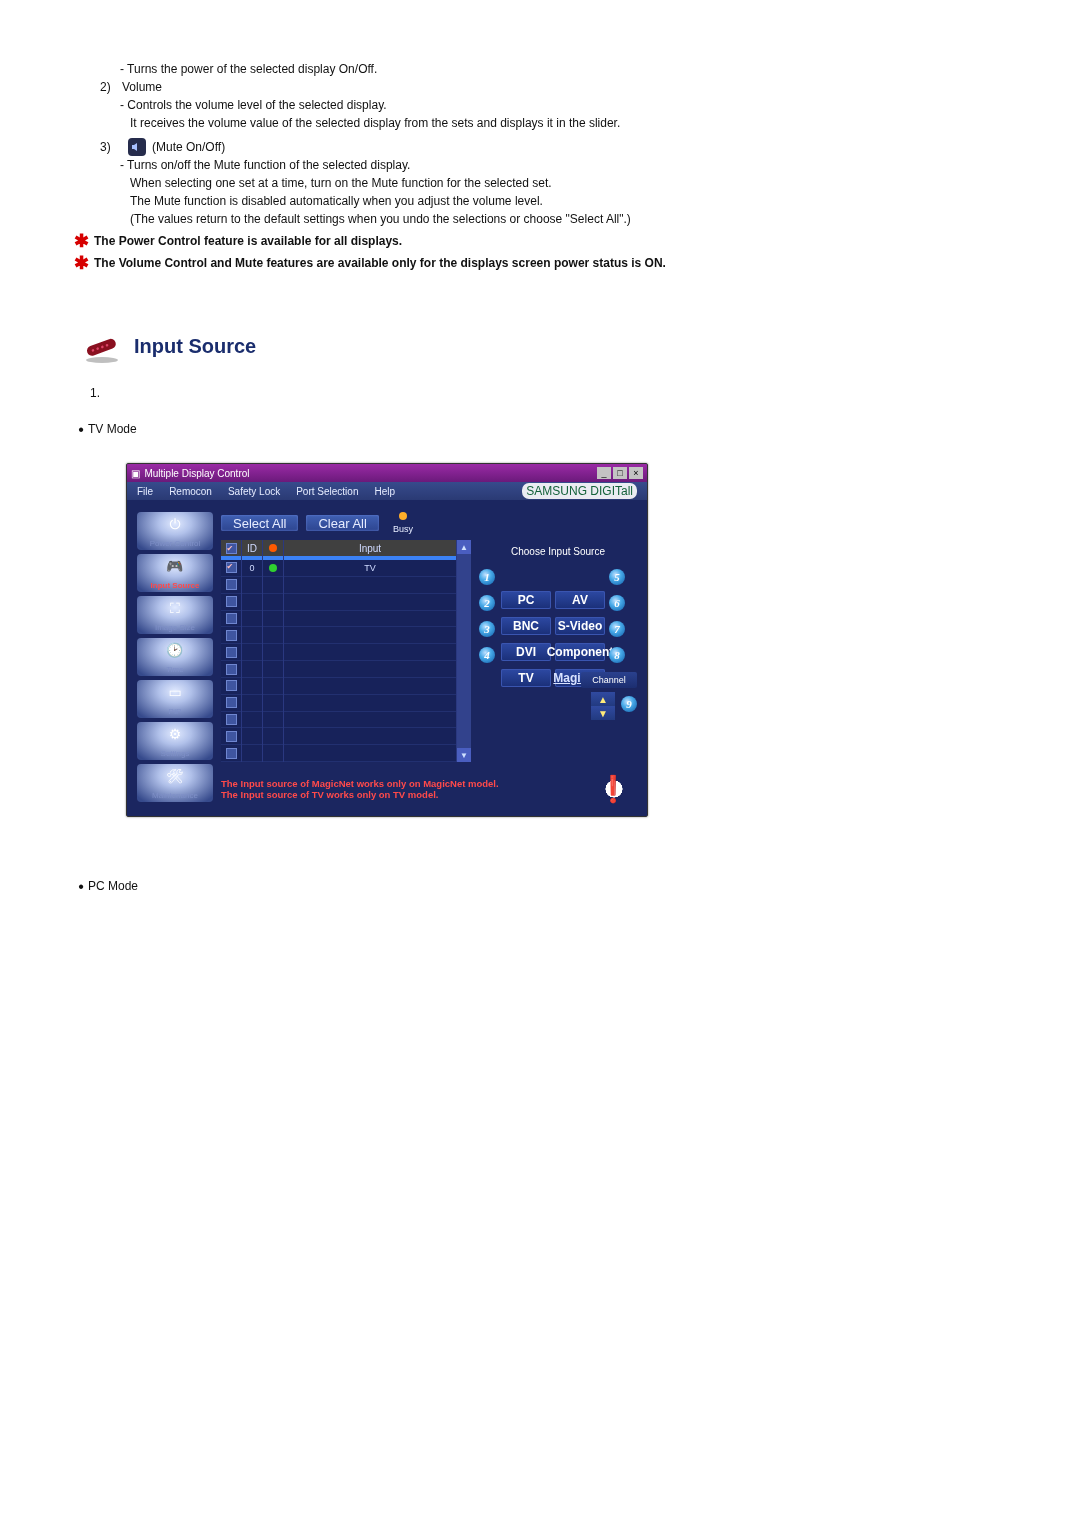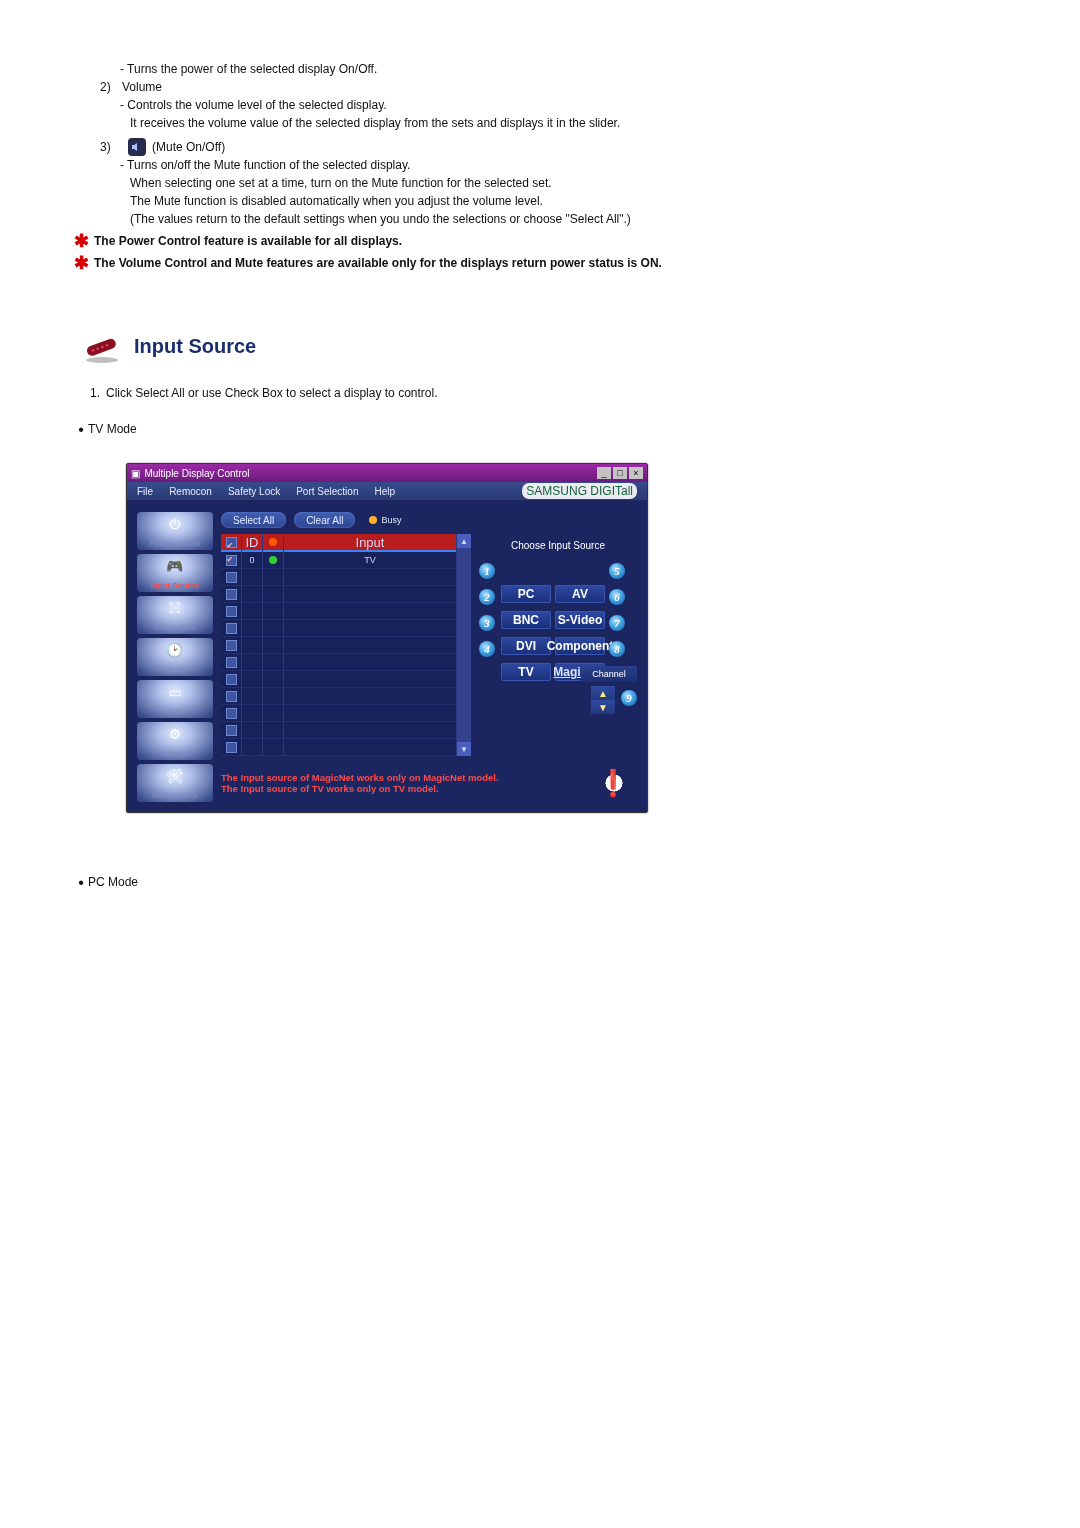--- a/index.html
+++ b/index.html
@@ -106,43 +106,43 @@
     position:relative;
   }
   .side-item.active .side-label { color:#ff4a4a; font-weight:bold; }
   .side-label { font-size:8px; }
   .side-glyph { font-size:14px; color:#ffffff; position:absolute; top:4px; }
   .mdc-main { flex:1; display:flex; flex-direction:column; }
   .main-buttons { display:flex; align-items:center; gap:8px; margin-bottom:6px; }
   .pill-btn {
     height:16px; padding:0 12px;
     background:linear-gradient(#4060b3,#2d4590);
-    color:#e6ecff; font-size:10px;
-    border-radius:8px; box-shadow:inset 0 0 2px #6f8ae0;
+    color:#e6ecff; font-size:13px;
+    border-radius:2px; box-shadow:inset 0 0 2px #6f8ae0;
     display:flex; align-items:center;
   }
-  .busy { display:flex; align-items:center; gap:4px; color:#e6ecff; font-size:9px; margin-left:6px; }
+  .busy { display:flex; align-items:center; gap:4px; color:#e6ecff; font-size:9px; margin-left:6px;flex-direction:column; }
   .busy-dot { width:8px; height:8px; background:#ffae2a; border-radius:50%; }
   .grid {
     background:#17225a;
     height:222px;
     display:flex;
   }
   .grid-col {
     border-right:1px solid #2a3880;
     display:flex; flex-direction:column;
   }
   .grid-col.chk { width:20px; }
   .grid-col.id  { width:20px; }
   .grid-col.st  { width:20px; }
   .grid-col.inp { flex:1; }
   .gh {
-    height:16px; background:#b91c1c; color:#cfdaff; font-size:13px;
+    height:16px; background:#404040; color:#cfdaff; font-size:10px;
     display:flex; align-items:center; justify-content:center;
-    border-bottom:2px solid #3b82f6;
+    border-bottom:4px solid #3b82f6;
   }
   .gc {
     height:16px; border-bottom:1px solid #223070;
     display:flex; align-items:center; justify-content:center;
     font-size:9px; color:#cfdaff;
   }
   .chkbox {
     width:9px; height:9px; background:#3f55a0; border:1px solid #6f86d0;
   }
   .chkbox.on::after { content:"✔"; font-size:8px; color:#ffbdbd; position:relative; top:-2px; }
@@ -248,21 +248,21 @@
   <div class="sub2 line" style="padding-left:10px">When selecting one set at a time, turn on the Mute function for the selected set.</div>
   <div class="sub2 line" style="padding-left:10px">The Mute function is disabled automatically when you adjust the volume level.</div>
   <div class="sub2 line" style="padding-left:10px">(The values return to the default settings when you undo the selections or choose "Select All".)</div>
 
   <div class="star-row">
     <div class="star">✱</div>
     <div class="bold">The Power Control feature is available for all displays.</div>
   </div>
   <div class="star-row">
     <div class="star">✱</div>
-    <div class="bold">The Volume Control and Mute features are available only for the displays return power status is ON.</div>
+    <div class="bold">The Volume Control and Mute features are available only for the displays screen power status is ON.</div>
   </div>
 
   <div class="section-header">
     <div class="section-icon">
       <svg width="48" height="36" viewBox="0 0 48 36">
         <g transform="rotate(-20 24 18)">
           <rect x="8" y="14" width="30" height="10" rx="5" fill="#8a1020"></rect>
           <circle cx="14" cy="19" r="1.3" fill="#d46"></circle>
           <circle cx="19" cy="19" r="1.3" fill="#d46"></circle>
           <circle cx="24" cy="19" r="1.3" fill="#d46"></circle>
@@ -270,21 +270,20 @@
         </g>
         <ellipse cx="24" cy="32" rx="16" ry="3" fill="rgba(0,0,0,.25)"></ellipse>
       </svg>
     </div>
     <div class="section-title">Input Source</div>
   </div>
 
   <div class="step-row line">
     <div class="step-num">1.</div>
     <div>
-      <div>Click Select All or use Check Box to select a display to control.</div>
     </div>
   </div>
 
   <div class="bullet-row line" style="margin-top:18px">
     <div class="bullet-dot">•</div>
     <div>TV Mode</div>
   </div>
 
   <div class="shot-wrap">
     <div class="mdc-window">

